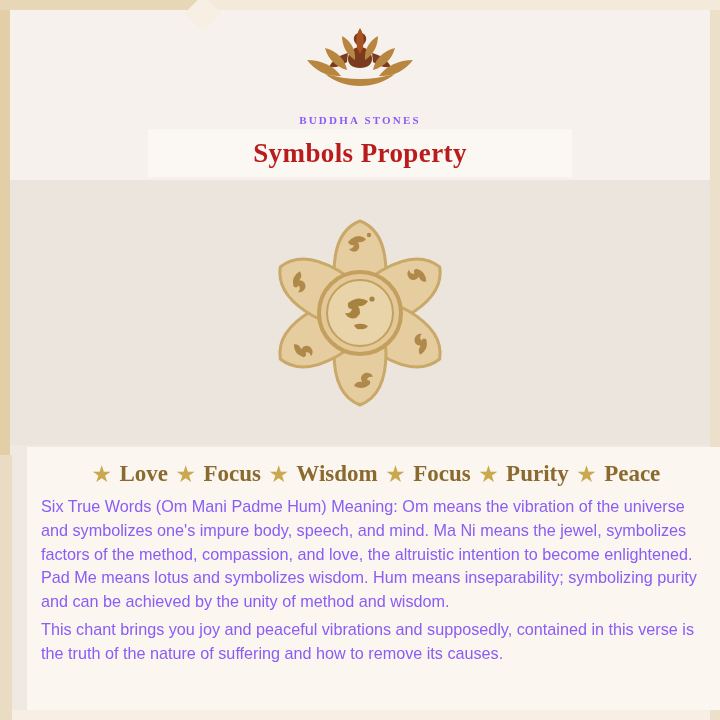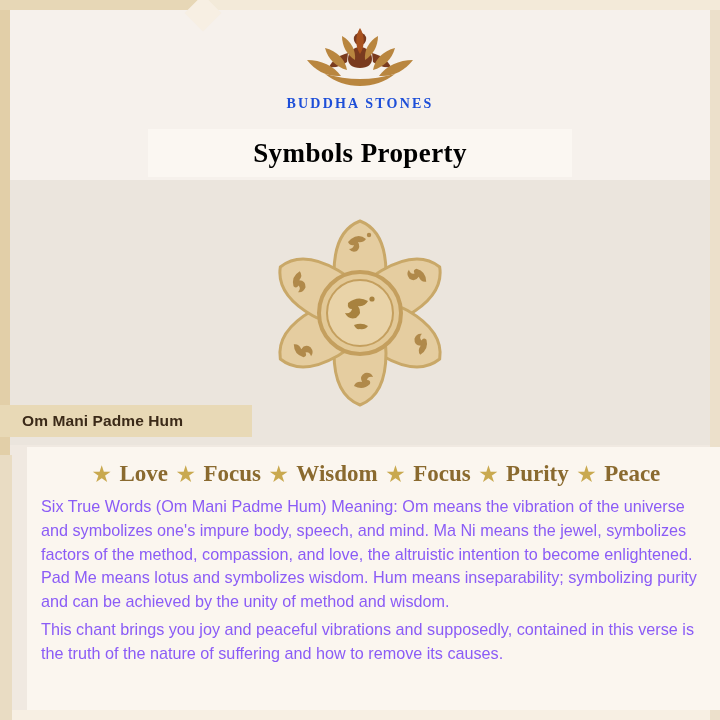--- a/index.html
+++ b/index.html
@@ -105,45 +105,45 @@
     width: 720px;
     text-align: center;
   }
   .logo-mark {
     width: 150px;
     height: 72px;
     margin: 0 auto;
     display: block;
   }
   .brand-name {
-    margin-top: 2px;
+    margin-top: 20px;
     font-family: "Liberation Serif", serif;
-    font-size: 14px;
+    font-size: 11px;
     letter-spacing: 2.2px;
-    color: #1d4ed8;
+    color: #8b5cf6;
     font-weight: 700;
   }
 
   
   .title-bar {
     position: absolute;
     left: 148px;
     top: 129px;
     width: 424px;
     height: 48px;
     background: #fbf7f2;
     display: flex;
     align-items: center;
     justify-content: center;
   }
   .title-bar .title-text {
     font-family: "Liberation Serif", serif;
     font-size: 27px;
     font-weight: 700;
-    color: #000000;
+    color: #b91c1c;
     letter-spacing: 0.4px;
   }
 
   
   .mandala-area {
     position: absolute;
     left: 10px;
     top: 180px;
     width: 700px;
     height: 265px;
@@ -317,23 +317,20 @@
           <g fill="#a8823f" stroke="none">
             <path d="M-12 -10 q10 -8 20 -2 q-3 6 -10 5 q5 7 -2 12 q-8 2 -11 -5 q6 1 7 -4 q-5 0 -4 -6 z"></path>
             <circle cx="12" cy="-14" r="2.6"></circle>
             <path d="M-6 12 q8 -3 14 1 q-3 4 -8 3 q-4 1 -6 -4 z"></path>
           </g>
         </g>
       </g>
     </svg>
   </div>
 
-  <div class="ribbon">
-    <span class="ribbon-label">Om Mani Padme Hum</span>
-  </div>
 
   <div class="text-block">
     <div class="keywords">
       <span class="star">★</span>
       <span class="kw">Love</span>
       <span class="star">★</span>
       <span class="kw">Focus</span>
       <span class="star">★</span>
       <span class="kw">Wisdom</span>
       <span class="star">★</span>

